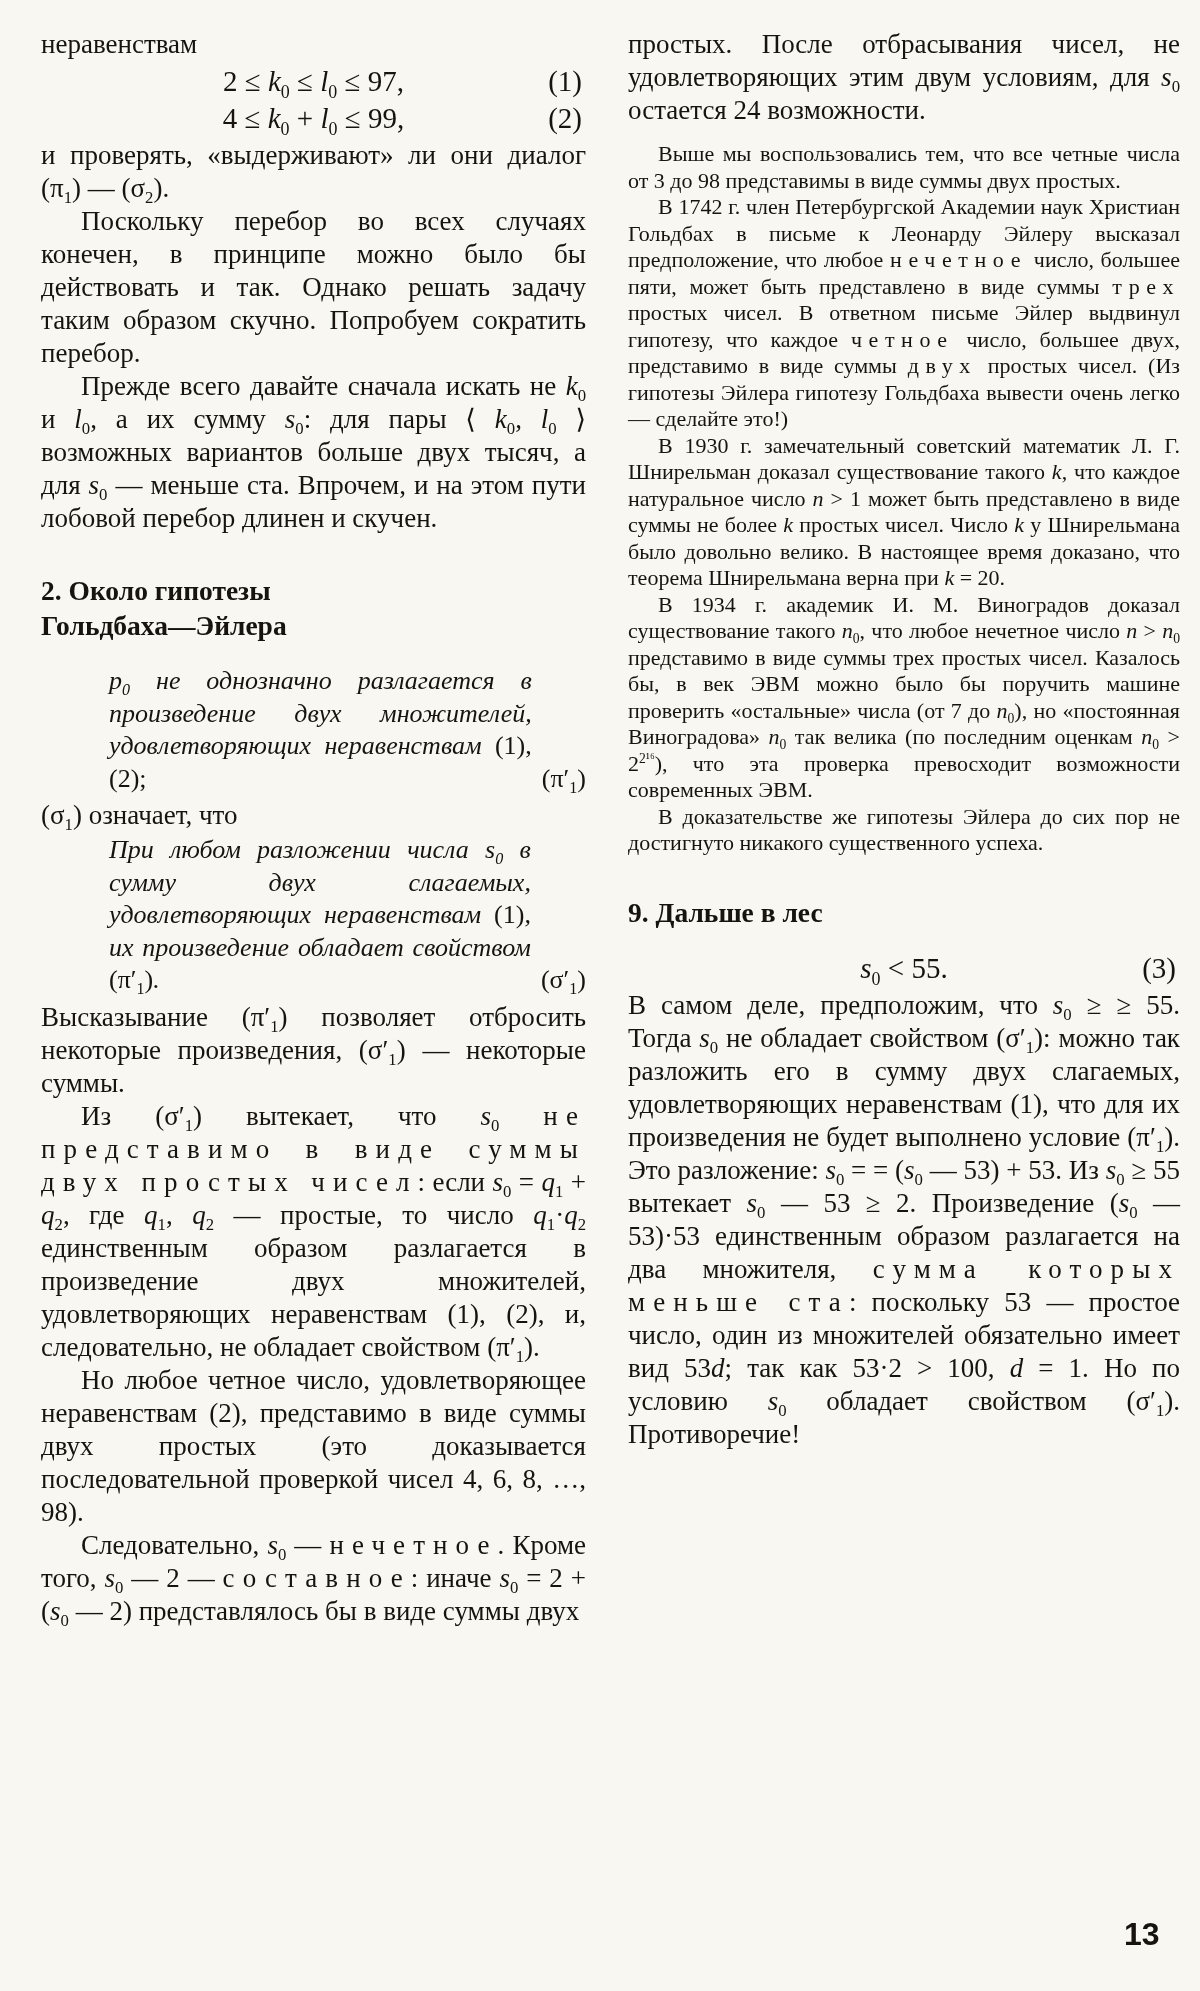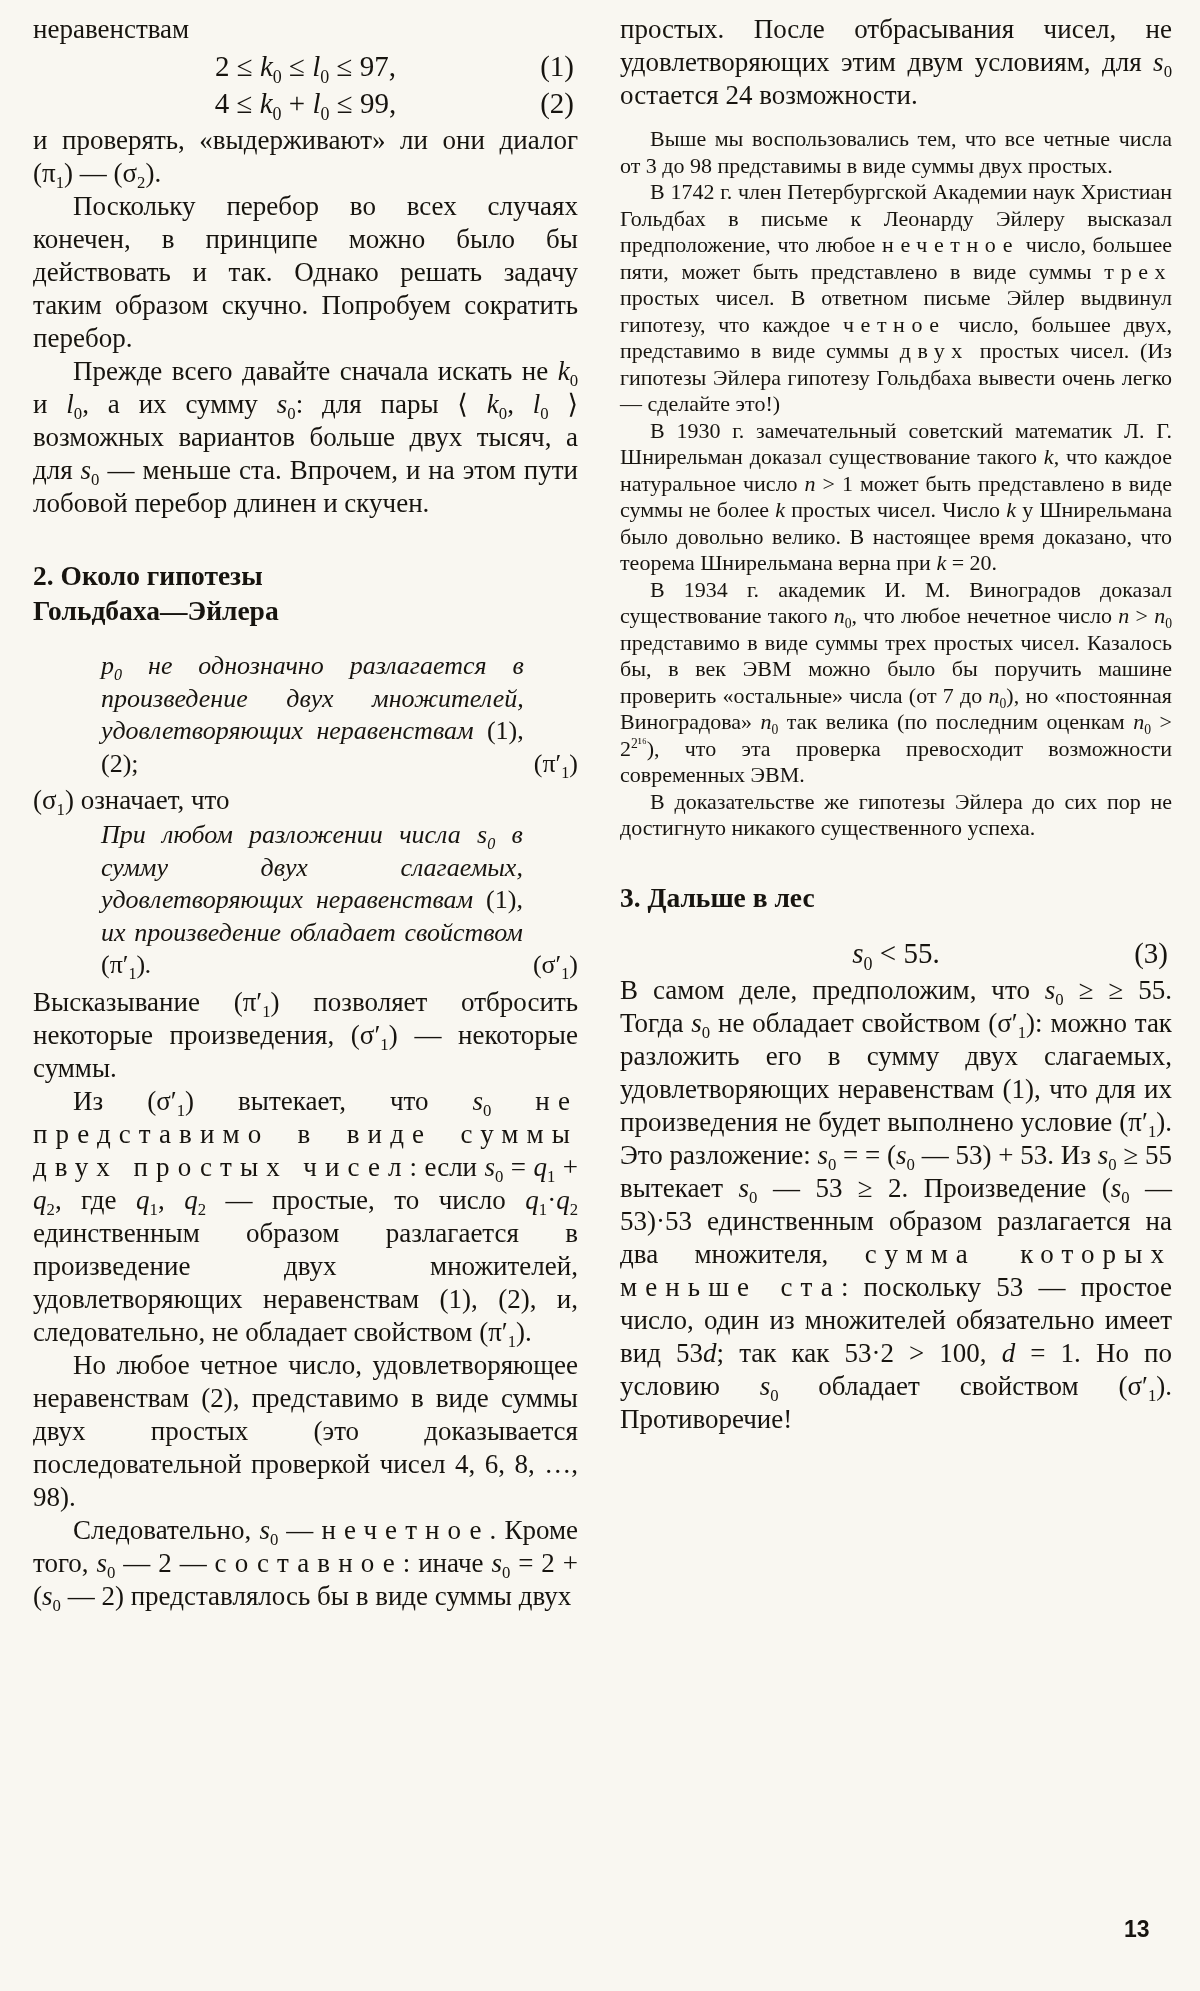--- a/index.html
+++ b/index.html
@@ -8,21 +8,21 @@
   }
   body {
     width: 1200px;
     height: 1991px;
     position: relative;
     background: #f9f7f1;
     color: #17140f;
     font-family: "Liberation Serif", "DejaVu Serif", serif;
     overflow: hidden;
   }
-  .col { position: absolute; top: 13px; }
+  .col { position: absolute; top: 28px; margin-left: 8px; }
   #col-left  { left: 33px;  width: 545px; }
   #col-right { left: 620px; width: 552px; }
 
   p { margin: 0; text-align: justify; }
 
   .body  { font-size: 27px; line-height: 33px; }
   .body.ind { text-indent: 40px; }
 
   .petit { font-size: 22px; line-height: 26.5px; }
   .petit.ind { text-indent: 30px; }
@@ -62,21 +62,21 @@
 
   sub { font-size: 62%; line-height: 0; }
   sup { font-size: 62%; line-height: 0; }
 
   .pagenum {
     position: absolute;
     left: 1124px;
     top: 1916px;
     font-family: "Liberation Sans", "DejaVu Sans", sans-serif;
     font-weight: bold;
-    font-size: 23px;
+    font-size: 32px;
   }
 </style>
 </head>
 <body style="background: rgb(249, 247, 241); color: rgb(23, 20, 15);">
 
 <div id="col-left" class="col">
     <p class="body">неравенствам</p>
     <div class="formula"><span class="expr">2 ≤ <span class="it">k</span><sub>0</sub> ≤ <span class="it">l</span><sub>0</sub> ≤ 97,</span><span class="eqnum">(1)</span></div>
     <div class="formula"><span class="expr">4 ≤ <span class="it">k</span><sub>0</sub> + <span class="it">l</span><sub>0</sub> ≤ 99,</span><span class="eqnum">(2)</span></div>
     <p class="body">и проверять, «выдерживают» ли они диалог (π<sub>1</sub>) — (σ<sub>2</sub>).</p>
@@ -97,17 +97,17 @@
     <p class="body ind">Но любое четное число, удовлетворяющее неравенствам (2), представимо в виде суммы двух простых (это доказывается последовательной проверкой чисел 4, 6, 8, …, 98).</p>
     <p class="body ind">Следовательно, <span class="it">s</span><sub>0</sub> — <span class="sp">нечетное</span>. Кроме того, <span class="it">s</span><sub>0</sub> — 2 — <span class="sp">составное</span>: иначе <span class="it">s</span><sub>0</sub> = 2 + (<span class="it">s</span><sub>0</sub> — 2) представлялось бы в виде суммы двух</p>
   </div>
 <div id="col-right" class="col">
     <p class="body">простых. После отбрасывания чисел, не удовлетворяющих этим двум условиям, для <span class="it">s</span><sub>0</sub> остается 24 возможности.</p>
     <p class="petit ind">Выше мы воспользовались тем, что все четные числа от 3 до 98 представимы в виде суммы двух простых.</p>
     <p class="petit ind">В 1742 г. член Петербургской Академии наук Христиан Гольдбах в письме к Леонарду Эйлеру высказал предположение, что любое <span class="sp">нечетное</span> число, большее пяти, может быть представлено в виде суммы <span class="sp">трех</span> простых чисел. В ответном письме Эйлер выдвинул гипотезу, что каждое <span class="sp">четное</span> число, большее двух, представимо в виде суммы <span class="sp">двух</span> простых чисел. (Из гипотезы Эйлера гипотезу Гольдбаха вывести очень легко — сделайте это!)</p>
     <p class="petit ind">В 1930 г. замечательный советский математик Л. Г. Шнирельман доказал существование такого <span class="it">k</span>, что каждое натуральное число <span class="it">n</span> &gt; 1 может быть представлено в виде суммы не более <span class="it">k</span> простых чисел. Число <span class="it">k</span> у Шнирельмана было довольно велико. В настоящее время доказано, что теорема Шнирельмана верна при <span class="it">k</span> = 20.</p>
     <p class="petit ind">В 1934 г. академик И. М. Виноградов доказал существование такого <span class="it">n</span><sub>0</sub>, что любое нечетное число <span class="it">n</span> &gt; <span class="it">n</span><sub>0</sub> представимо в виде суммы трех простых чисел. Казалось бы, в век ЭВМ можно было бы поручить машине проверить «остальные» числа (от 7 до <span class="it">n</span><sub>0</sub>), но «постоянная Виноградова» <span class="it">n</span><sub>0</sub> так велика (по последним оценкам <span class="it">n</span><sub>0</sub> &gt; 2<sup>2¹⁶</sup>), что эта проверка превосходит возможности современных ЭВМ.</p>
     <p class="petit ind">В доказательстве же гипотезы Эйлера до сих пор не достигнуто никакого существенного успеха.</p>
-    <h2 class="heading">3. Дальше в лес</h2>
+    <h2 class="heading">9. Дальше в лес</h2>
     <div class="formula"><span class="expr"><span class="it">s</span><sub>0</sub> &lt; 55.</span><span class="eqnum">(3)</span></div>
     <p class="body">В самом деле, предположим, что <span class="it">s</span><sub>0</sub> ≥ ≥ 55. Тогда <span class="it">s</span><sub>0</sub> не обладает свойством (σ′<sub>1</sub>): можно так разложить его в сумму двух слагаемых, удовлетворяющих неравенствам (1), что для их произведения не будет выполнено условие (π′<sub>1</sub>). Это разложение: <span class="it">s</span><sub>0</sub> = = (<span class="it">s</span><sub>0</sub> — 53) + 53. Из <span class="it">s</span><sub>0</sub> ≥ 55 вытекает <span class="it">s</span><sub>0</sub> — 53 ≥ 2. Произведение (<span class="it">s</span><sub>0</sub> — 53)·53 единственным образом разлагается на два множителя, <span class="sp">сумма которых меньше ста</span>: поскольку 53 — простое число, один из множителей обязательно имеет вид 53<span class="it">d</span>; так как 53·2 &gt; 100, <span class="it">d</span> = 1. Но по условию <span class="it">s</span><sub>0</sub> обладает свойством (σ′<sub>1</sub>). Противоречие!</p>
   </div>
 <div class="pagenum">13</div>
 
 </body></html>

